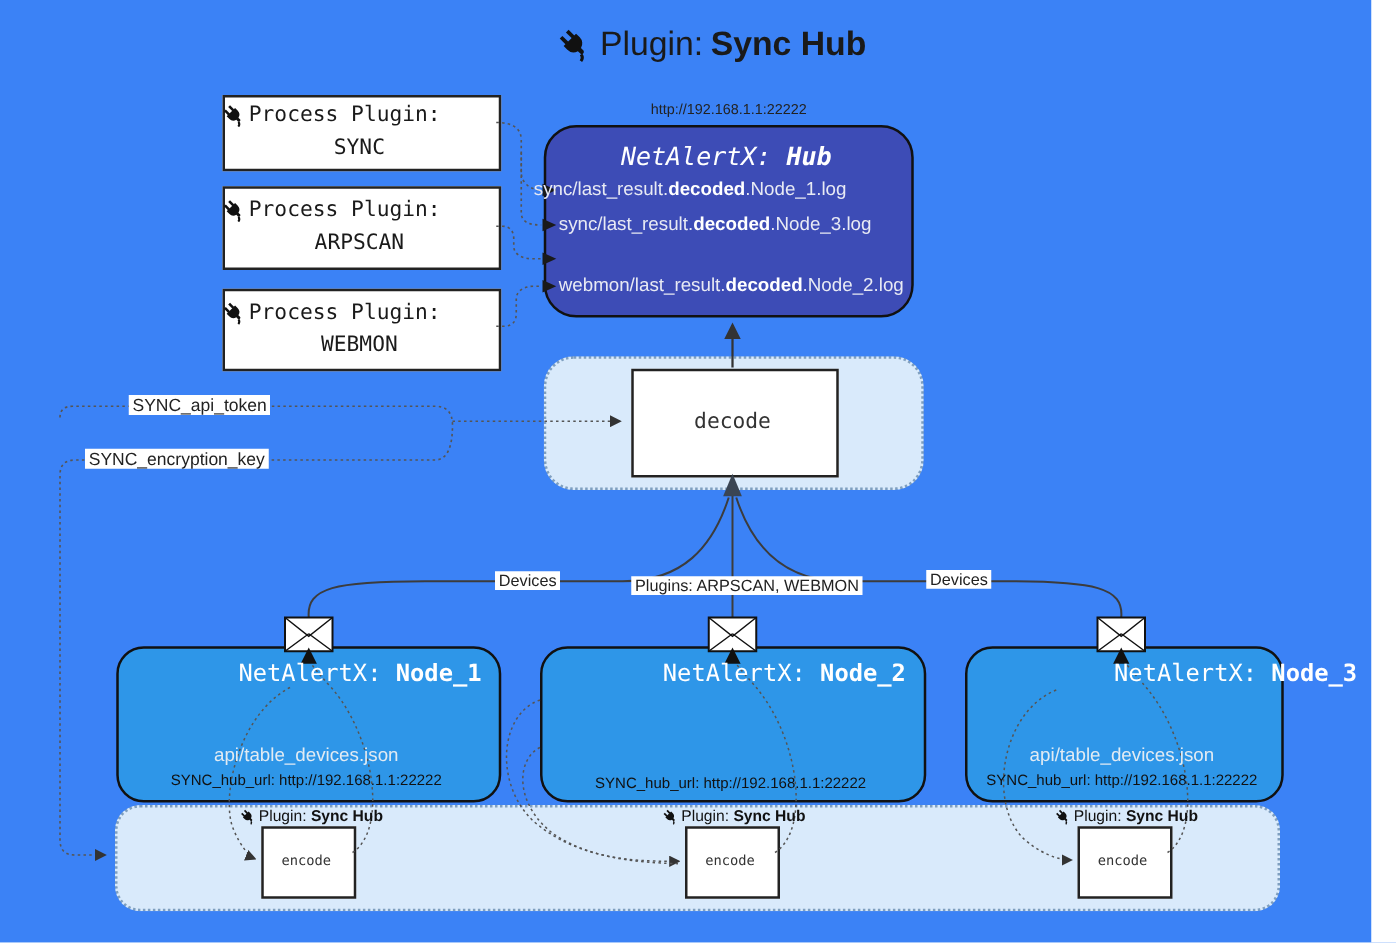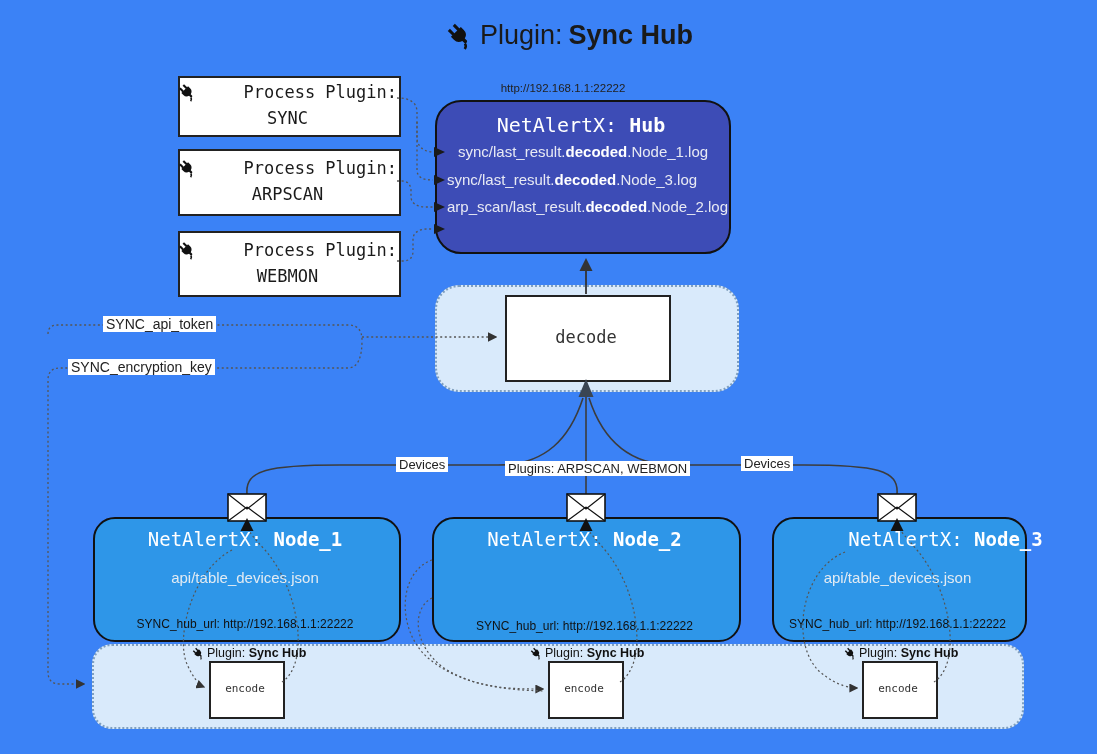--- a/index.html
+++ b/index.html
@@ -17,27 +17,27 @@
   .hub-box{background:var(--hub,#3d4cb6);border:2.5px solid #111;border-radius:26px;}
   .panel{background:var(--panel,#d9eafb);border:2px dotted var(--panelBorder,#7f9fbf);border-radius:24px;}
   .white-box{background:#fff;border:2px solid #222;}
   .node-box{background:var(--node,#2e96e8);border:2.5px solid #111;border-radius:22px;}
 
   
   .title{font-size:27px;color:#1a1a1a;white-space:nowrap;display:flex;align-items:center;gap:6px;}
   .title b{font-weight:bold;}
   .url-label{font-size:11.5px;color:#222;text-align:center;white-space:nowrap;}
   .ptext{font-size:17px;color:#1a1a1a;text-align:center;line-height:26px;white-space:nowrap;}
-  .ptext .row1{display:flex;align-items:center;justify-content:space-between;gap:2px;}
+  .ptext .row1{display:flex;align-items:center;justify-content:flex-start;gap:2px;}
   .hub-title{font-size:20px;color:#fff;white-space:nowrap;text-align:center;}
   .hub-title b,.node-title b{font-weight:bold;}
   .hub-line{font-size:15px;color:#e8eaf4;white-space:nowrap;}
   .hub-line b{color:#fff;}
-  .node-title{font-size:19px;color:#fff;white-space:nowrap;text-align:center;}
-  .node-line{font-size:15px;color:#e2ebf3;white-space:nowrap;text-align:center;}
+  .node-title{font-size:19px;color:#fff;white-space:nowrap;text-align:center;padding-left:43px;}
+  .node-line{font-size:15px;color:#e2ebf3;white-space:nowrap;text-align:center;margin-top:27px;}
   .node-url{font-size:12px;color:#111;white-space:nowrap;text-align:center;}
   .edge-label{font-size:13px;color:#222;background:#fff;padding:0 3px;white-space:nowrap;}
   .key-label{font-size:14px;color:#222;background:#fff;padding:0 3px;white-space:nowrap;}
   .decode-text{font-size:17px;color:#333;white-space:nowrap;}
   .encode-text{font-size:11px;color:#333;white-space:nowrap;}
   .band-label{font-size:12.5px;color:#111;white-space:nowrap;display:flex;align-items:center;gap:2px;}
   .band-label b{font-weight:bold;}
   .plug-svg{display:inline-block;vertical-align:middle;}
 </style>
 </head>
@@ -171,32 +171,32 @@
     <div class="abs ptext mono" style="left:178px;top:237px;width:219px;">
       <div class="row1">
           <svg class="plug-svg" width="19" height="19">
             <use href="#plug"></use>
           </svg>
           <span>Process Plugin:</span>
         </div>
       <div>WEBMON</div>
     </div>
 
-    <div class="abs url-label" style="left:417px;top:82px;width:292px;">http://192.168.1.1:22222</div>
-    <div class="abs hub-title mono" style="left:435px;top:113px;width:292px;">
+    <div class="abs url-label" style="left:437px;top:82px;width:292px;">http://192.168.1.1:22222</div>
+    <div class="abs hub-title mono" style="left:435px;top:113px;width:292px;font-style:italic;">
       <span>NetAlertX: </span><b>Hub</b>
     </div>
-    <div class="abs hub-line" style="left:458px;top:143px;">
+    <div class="abs hub-line" style="left:427px;top:143px;">
       <span>sync/last_result.</span><b>decoded</b><span>.Node_1.log</span>
     </div>
     <div class="abs hub-line" style="left:447px;top:171px;">
       <span>sync/last_result.</span><b>decoded</b><span>.Node_3.log</span>
     </div>
-    <div class="abs hub-line" style="left:447px;top:198px;">
-      <span>arp_scan/last_result.</span><b>decoded</b><span>.Node_2.log</span>
+    <div class="abs hub-line" style="left:447px;top:220px;">
+      <span>webmon/last_result.</span><b>decoded</b><span>.Node_2.log</span>
     </div>
 
     <div class="abs decode-text mono" style="left:505px;top:327px;width:162px;text-align:center;">decode</div>
 
     <div class="abs key-label" style="left:103px;top:316px;">SYNC_api_token</div>
     <div class="abs key-label" style="left:68px;top:359px;">SYNC_encryption_key</div>
 
     <div class="abs edge-label" style="left:396px;top:457px;">Devices</div>
     <div class="abs edge-label" style="left:505px;top:461px;">Plugins: ARPSCAN, WEBMON</div>
     <div class="abs edge-label" style="left:741px;top:456px;">Devices</div>

